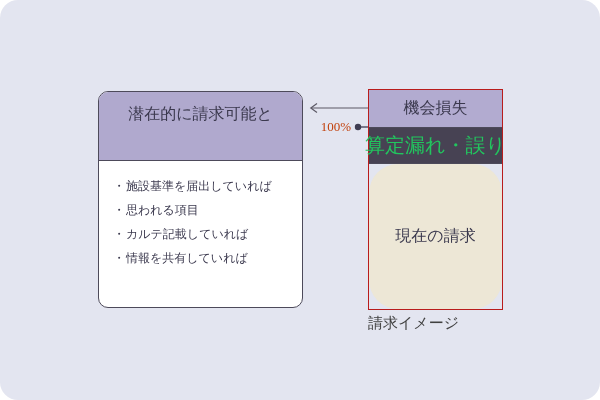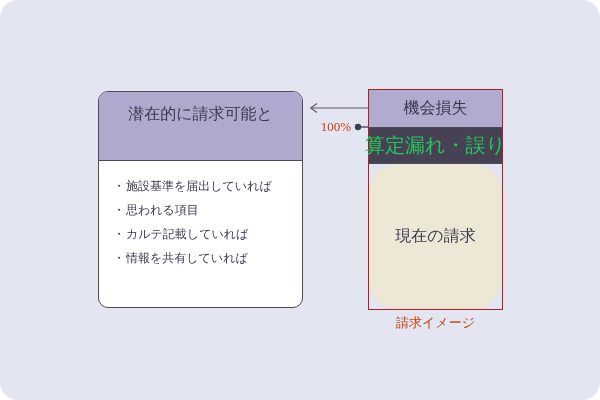--- a/index.html
+++ b/index.html
@@ -91,23 +91,22 @@
     flex: 1;
     background: #EDE7D6;
     color: #3B394E;
     border-radius: 29px;
   }
   .caption {
     position: absolute;
     left: 368px;
     top: 314px;
     width: 135px;
-    text-align: center;
-    font-size: 13px;
-    color: #c2410c;
+    font-size: 15px;
+    color: #404040;
   }
   
   .arrow-svg {
     position: absolute;
     left: 300px;
     top: 95px;
     width: 75px;
     height: 45px;
   }
   .percent {

